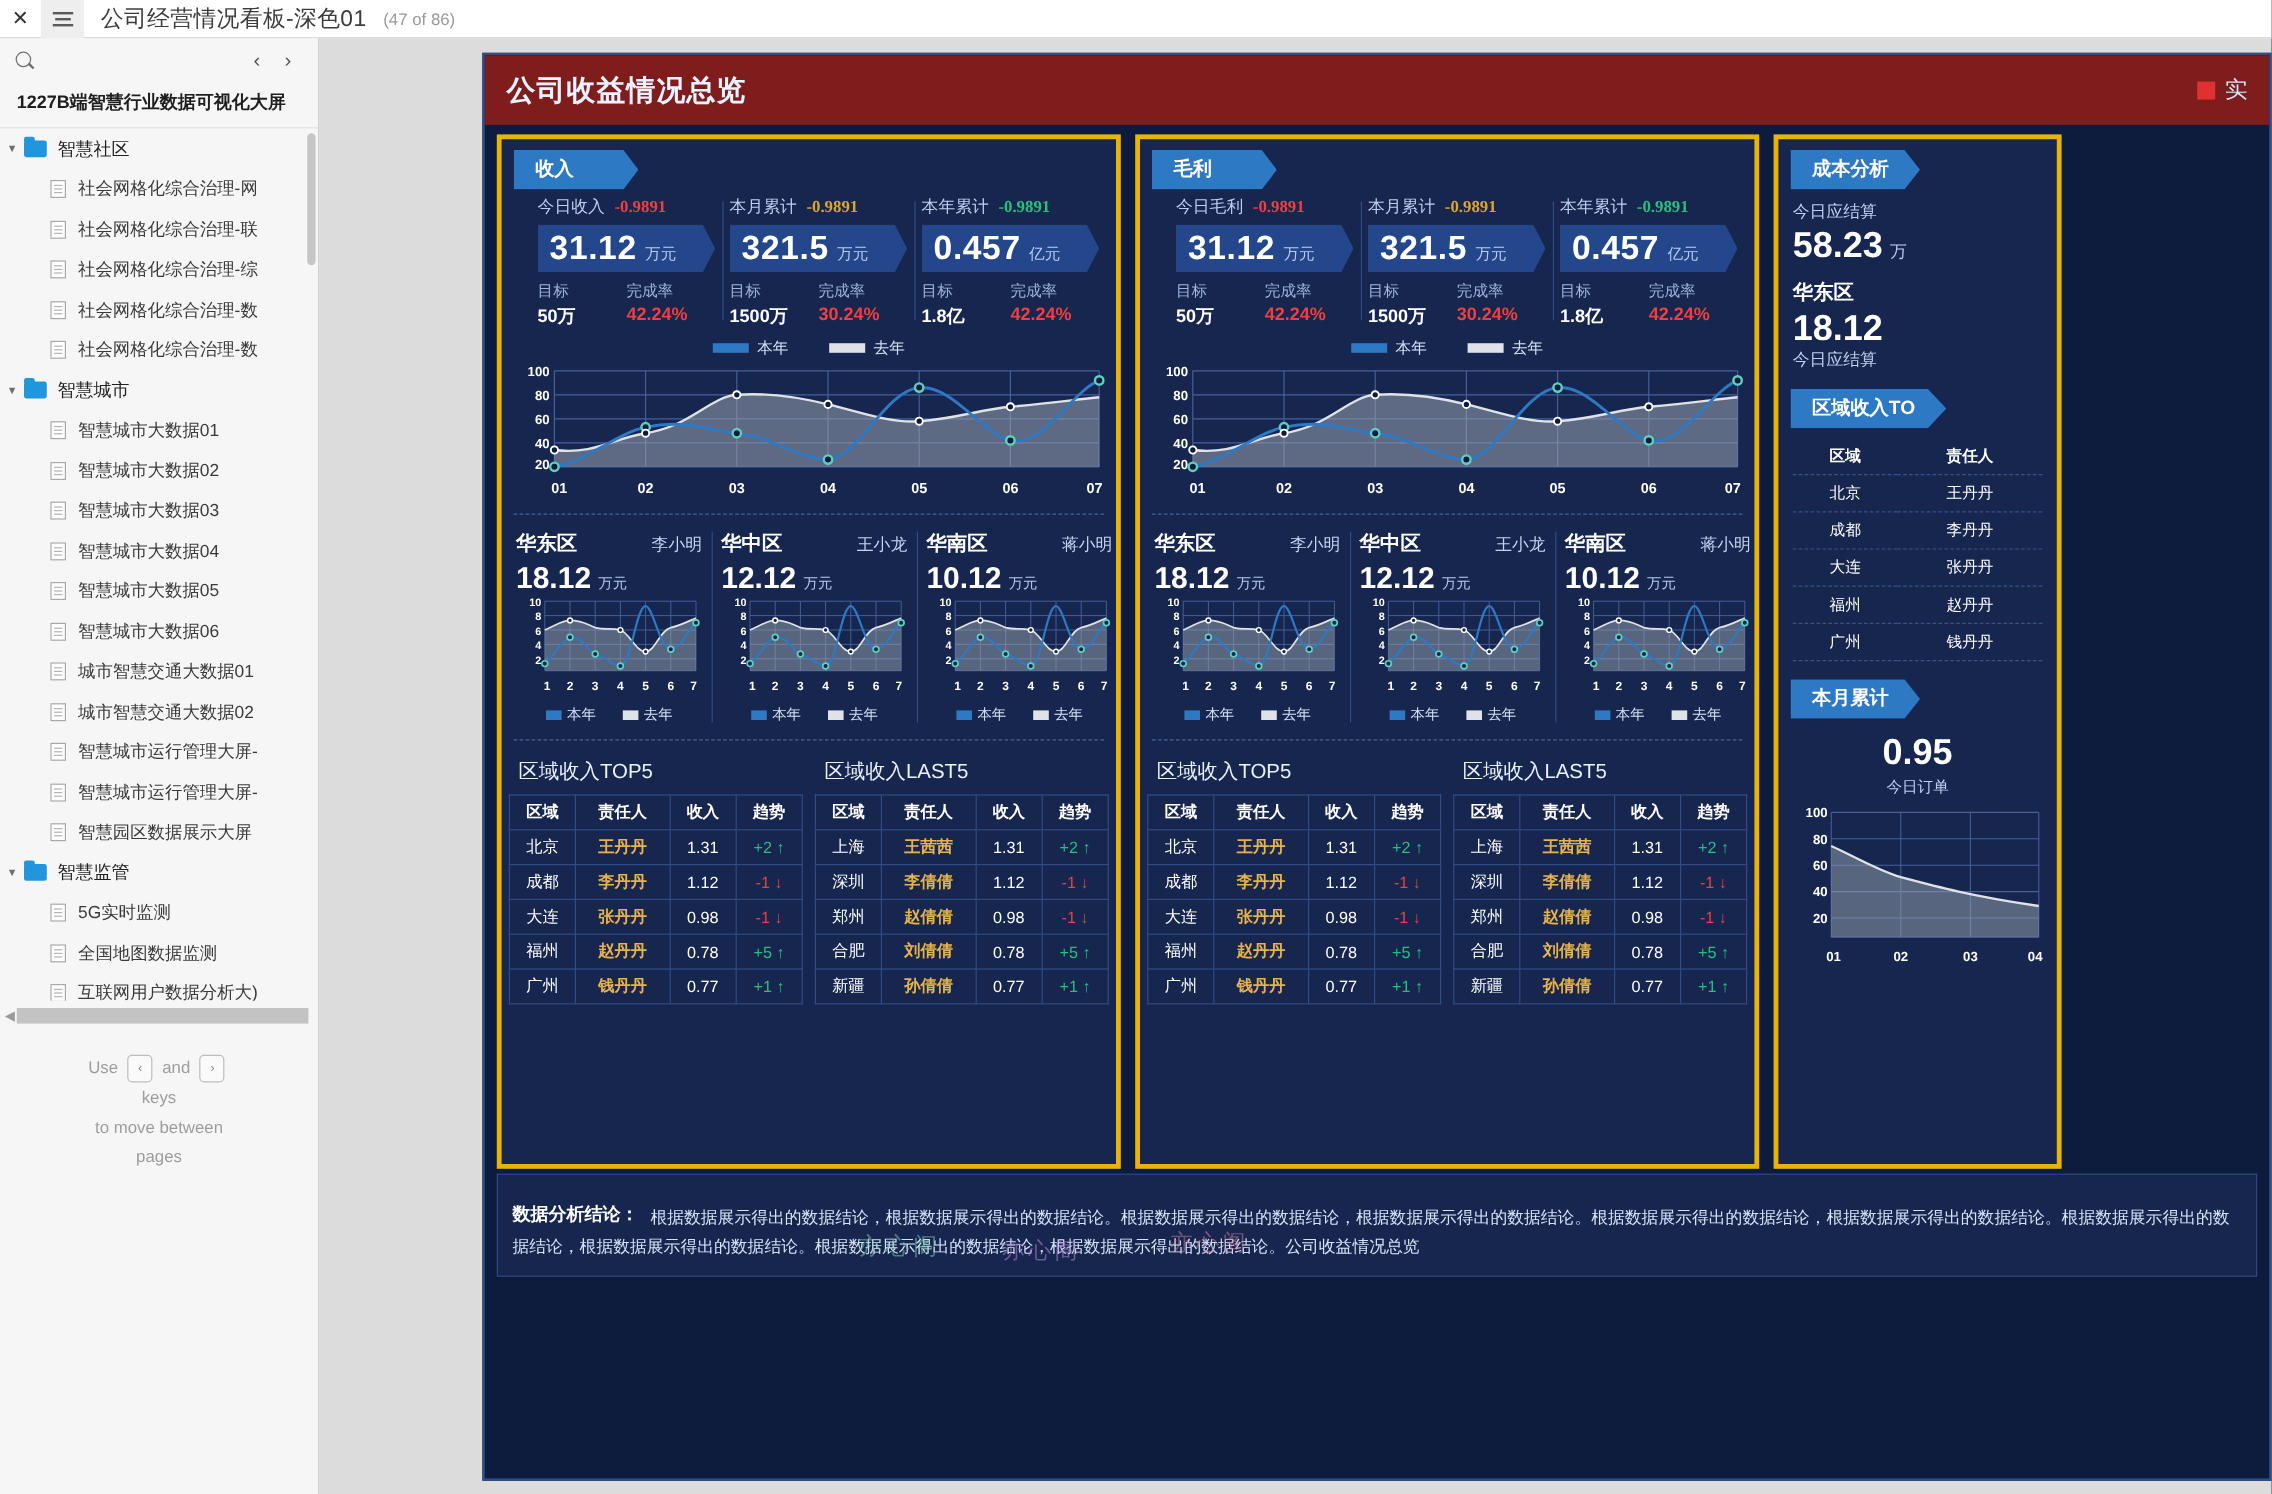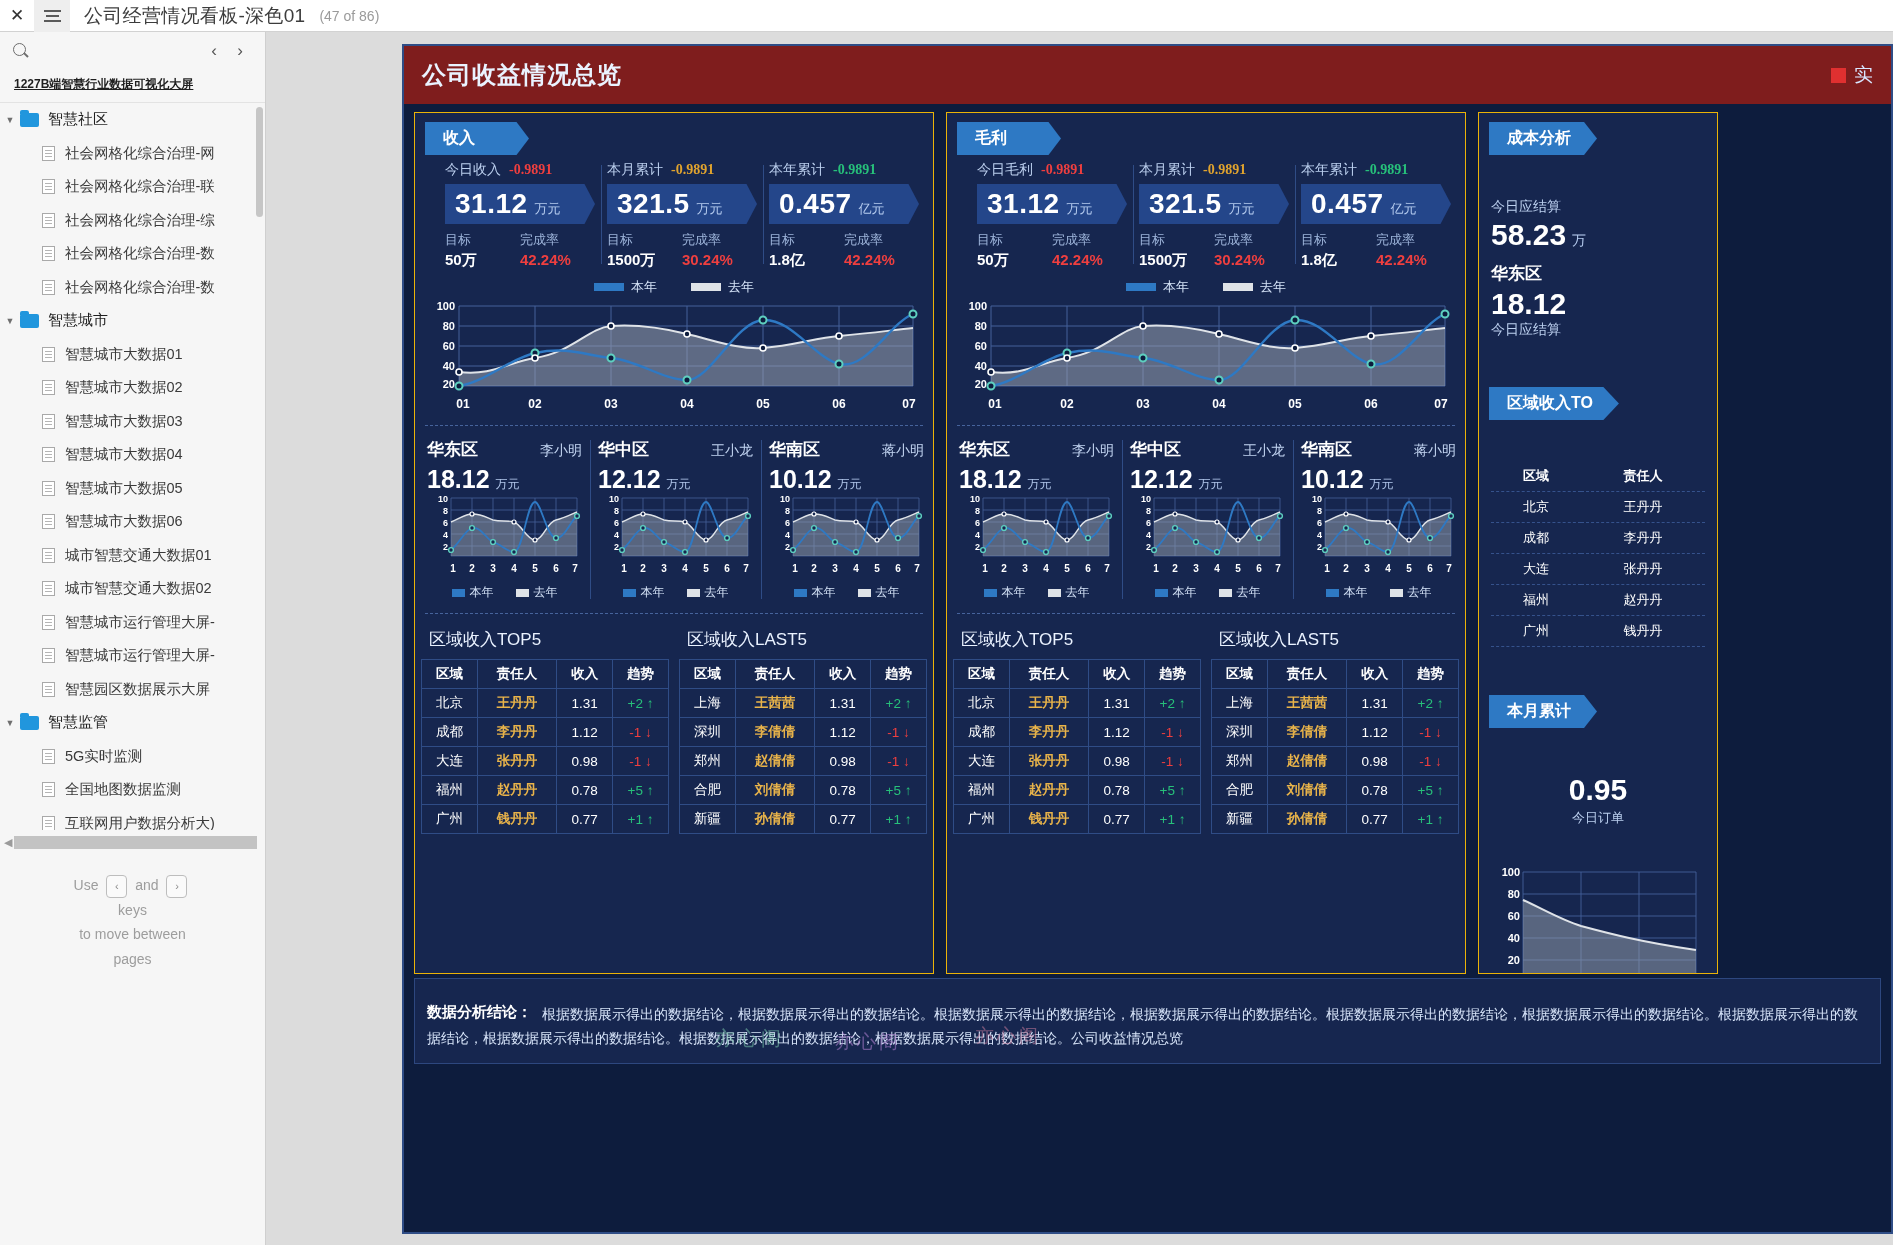--- a/index.html
+++ b/index.html
@@ -51,23 +51,22 @@
   .lp-toolbar .search-ic::after {
     content: ""; position: absolute; left: 11px; top: 12px; width: 6px; height: 1.7px;
     background: #6d6d6d; transform: rotate(45deg);
   }
   .lp-toolbar .spacer { flex: 1; }
   .lp-toolbar .chev {
     width: 26px; height: 26px; display: flex; align-items: center; justify-content: center;
     color: #555; font-size: 17px; cursor: pointer;
   }
   .lp-heading {
-    padding: 6px 14px 10px 14px; font-size: 12px; font-weight: bold; color: #1f1f1f;
+    padding: 6px 14px 10px 14px; font-size: 15px; font-weight: bold; color: #1f1f1f;
     line-height: 1.35;
-    text-decoration: underline;
   }
   .tree {
     position: relative; height: 728px; overflow: hidden;
     border-top: 1px solid #e3e3e3;
   }
   .tree-scroll { position: absolute; right: 2px; top: 4px; width: 7px; height: 110px; background: #c6c6c6; border-radius: 4px; }
   .node {
     display: flex; align-items: center; height: 33.5px; white-space: nowrap; cursor: pointer;
     overflow: hidden;
   }
@@ -118,21 +117,21 @@
     padding: 0 18px;
   }
   .dash-header h1 {
     font-size: 24px; color: #eaf3ff; font-weight: bold; letter-spacing: 1px;
   }
   .dash-header .hdr-right { display: flex; align-items: center; gap: 8px; color: #d8e6ff; font-size: 19px; }
   .dash-header .red-sq { width: 15px; height: 15px; background: #e03030; }
 
   .panels { display: flex; height: 870px; padding: 8px 10px 0 10px; gap: 12px; }
   .panel {
-    background: #16264f; border: 1px solid #eab308; flex: 0 0 auto;
+    background: #16264f; border: 4px solid #eab308; flex: 0 0 auto;
     display: flex; flex-direction: column;
   }
   .panel.wide { width: 520px; }
 
   .tab-ribbon { padding: 9px 0 4px 10px; }
   .tab {
     display: inline-block; background: #2e79c4; color: #fff; font-size: 16px; font-weight: bold;
     padding: 6px 26px 6px 18px; position: relative; clip-path: polygon(0 0, 88% 0, 100% 50%, 88% 100%, 0 100%);
     min-width: 104px;
   }
@@ -193,21 +192,21 @@
   table.rank th, table.rank td {
     border: 1px solid #2f4c86; text-align: center; padding: 5px 2px; font-size: 13.5px;
   }
   table.rank th { color: #ffffff; font-weight: bold; }
   table.rank td { color: #ffffff; }
   table.rank td.person { color: #e8b34a; font-weight: bold; }
   table.rank td.up { color: #27c07a; }
   table.rank td.down { color: #ef3f3f; }
 
   
-  .panel.cost-panel { width: 240px; overflow: hidden; gap: 33px; }
+  .panel.cost-panel { width: 240px; overflow: hidden; }
   .cost-block { padding: 6px 12px; }
   .cost-cap { font-size: 14px; color: #bcd0ef; }
   .cost-val { display: flex; align-items: baseline; gap: 6px; margin-top: 2px;}
   .cost-val .num { font-size: 30px; font-weight: bold; color: #fff; }
   .cost-val .unit { font-size: 14px; color: #b7cdf0; }
   .cost-region { font-size: 17px; font-weight: bold; color: #fff; margin-top: 10px; }
   .small-tbl { width: 100%; border-collapse: collapse; margin-top: 4px; }
   .small-tbl th, .small-tbl td {
     border-bottom: 1px dashed #35528c; font-size: 13px; padding: 6px 4px; text-align: center; color: #fff;
   }

